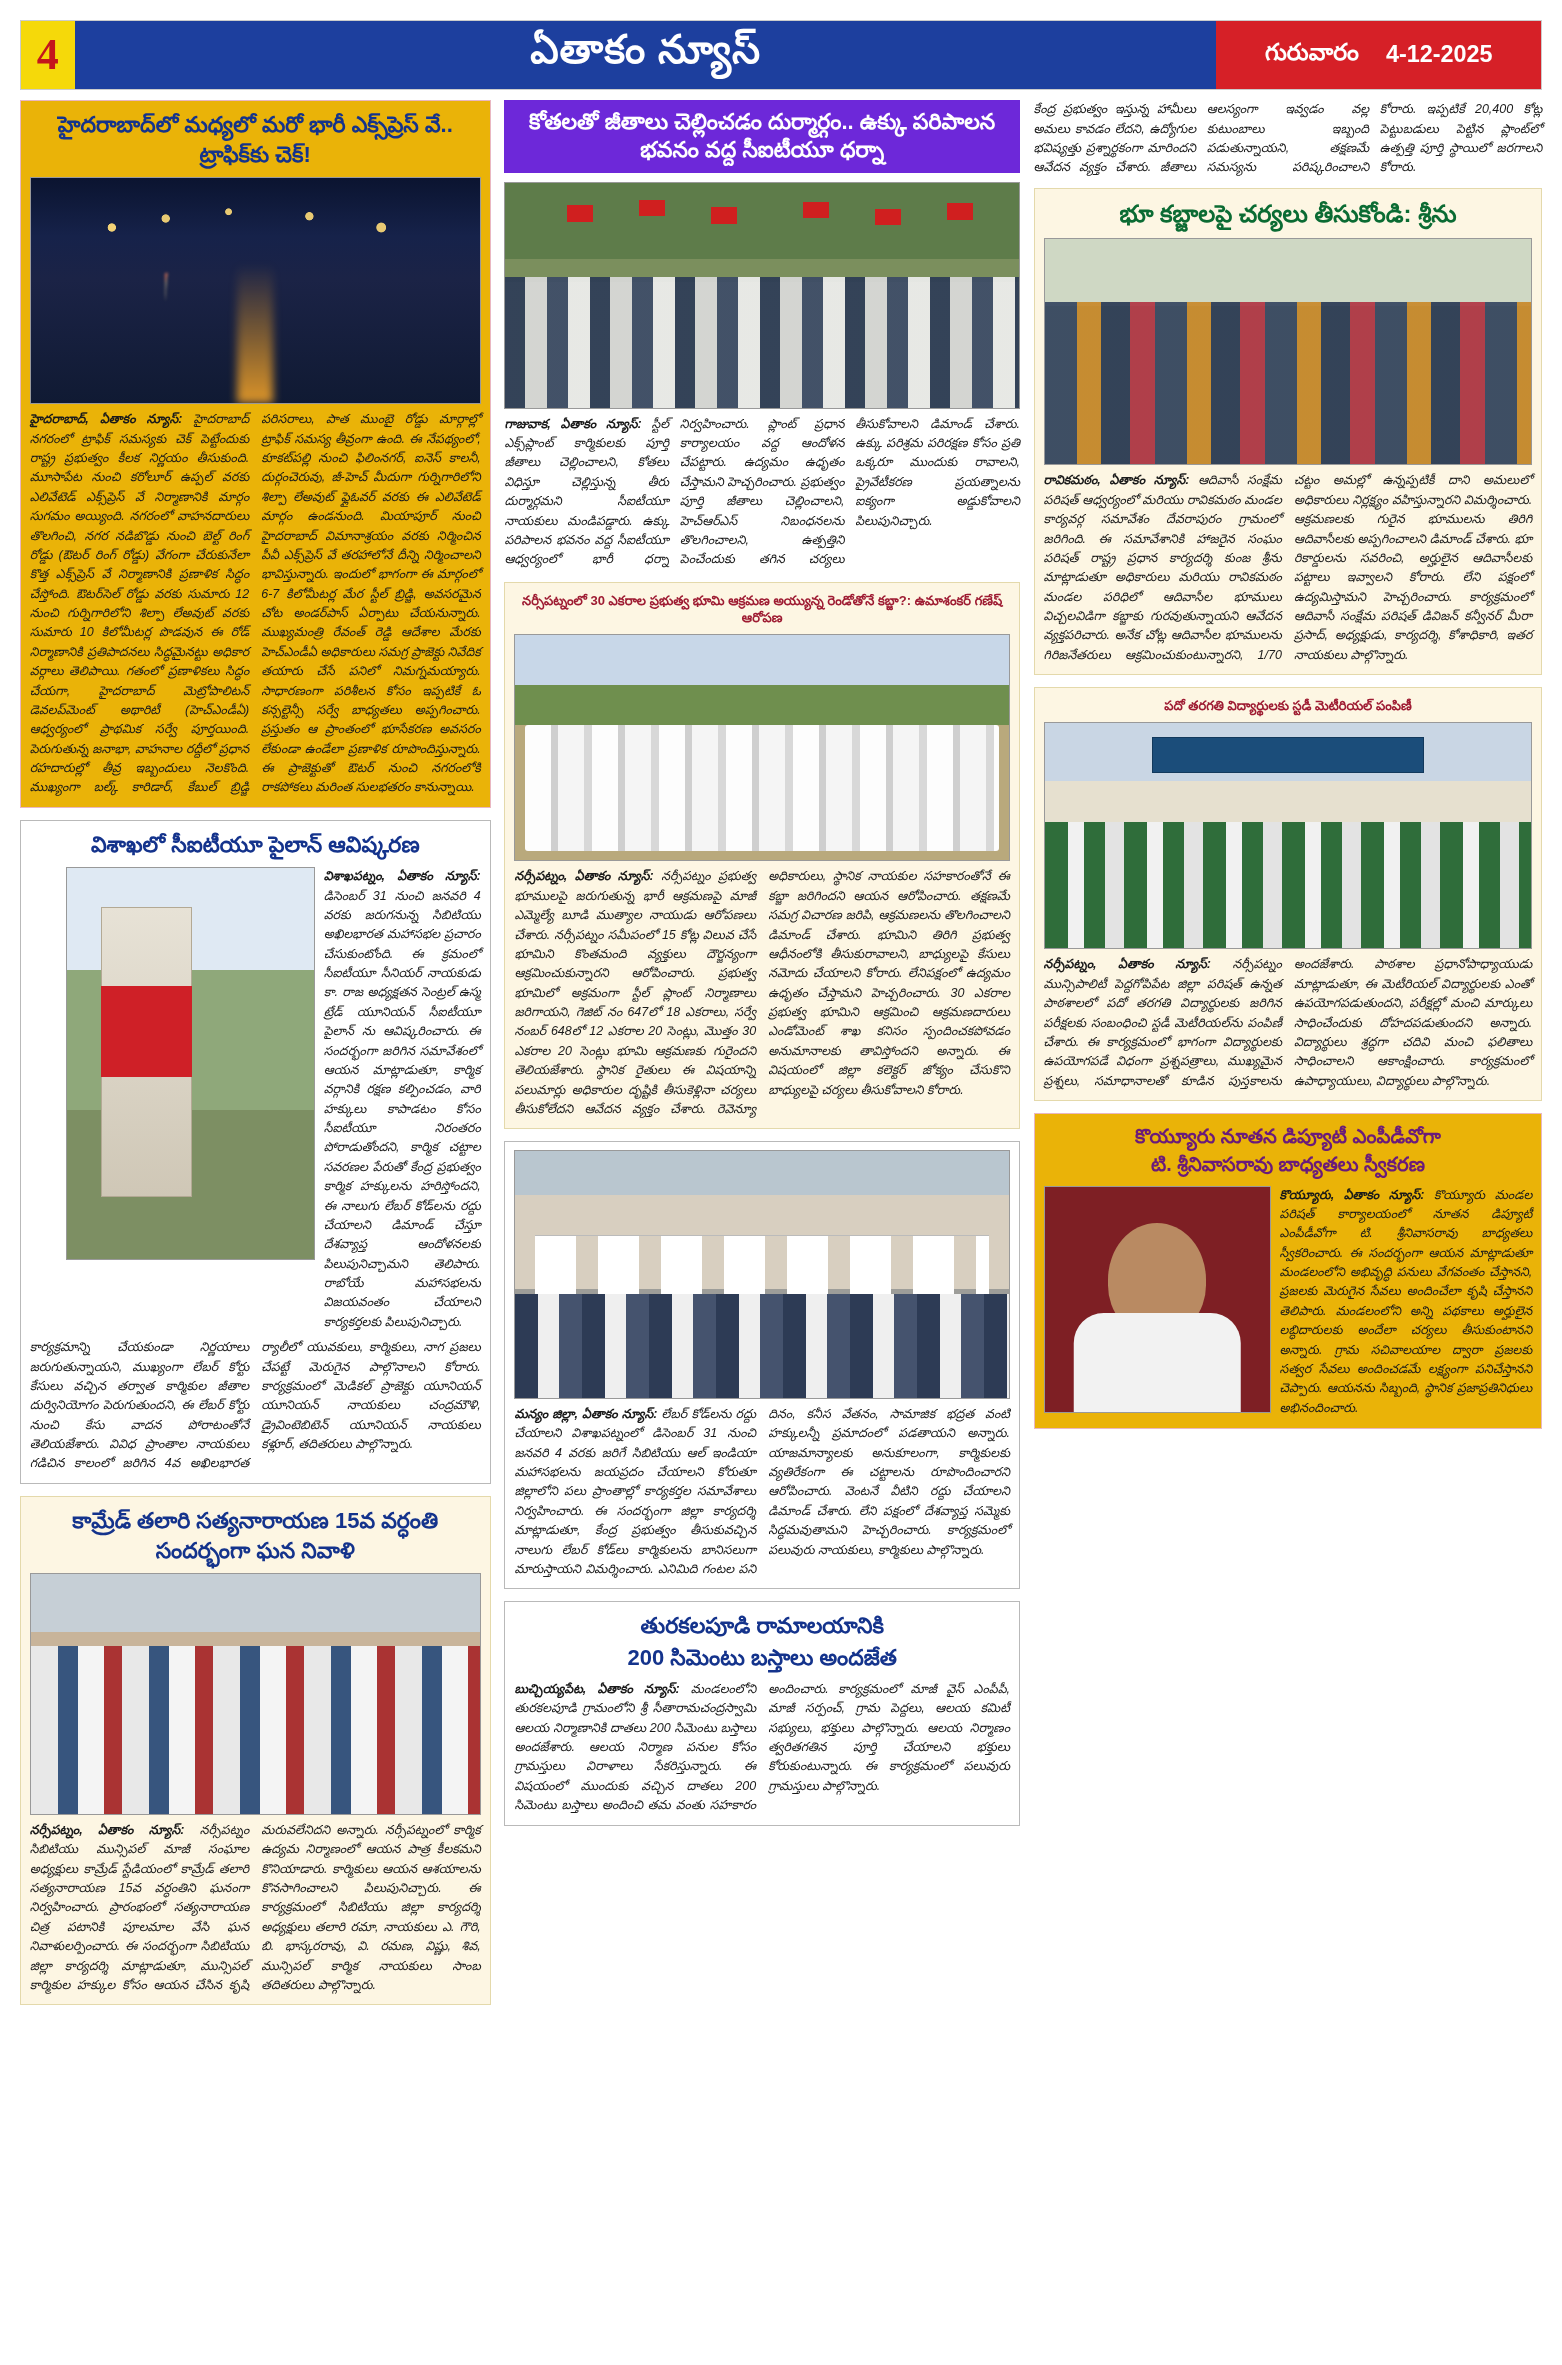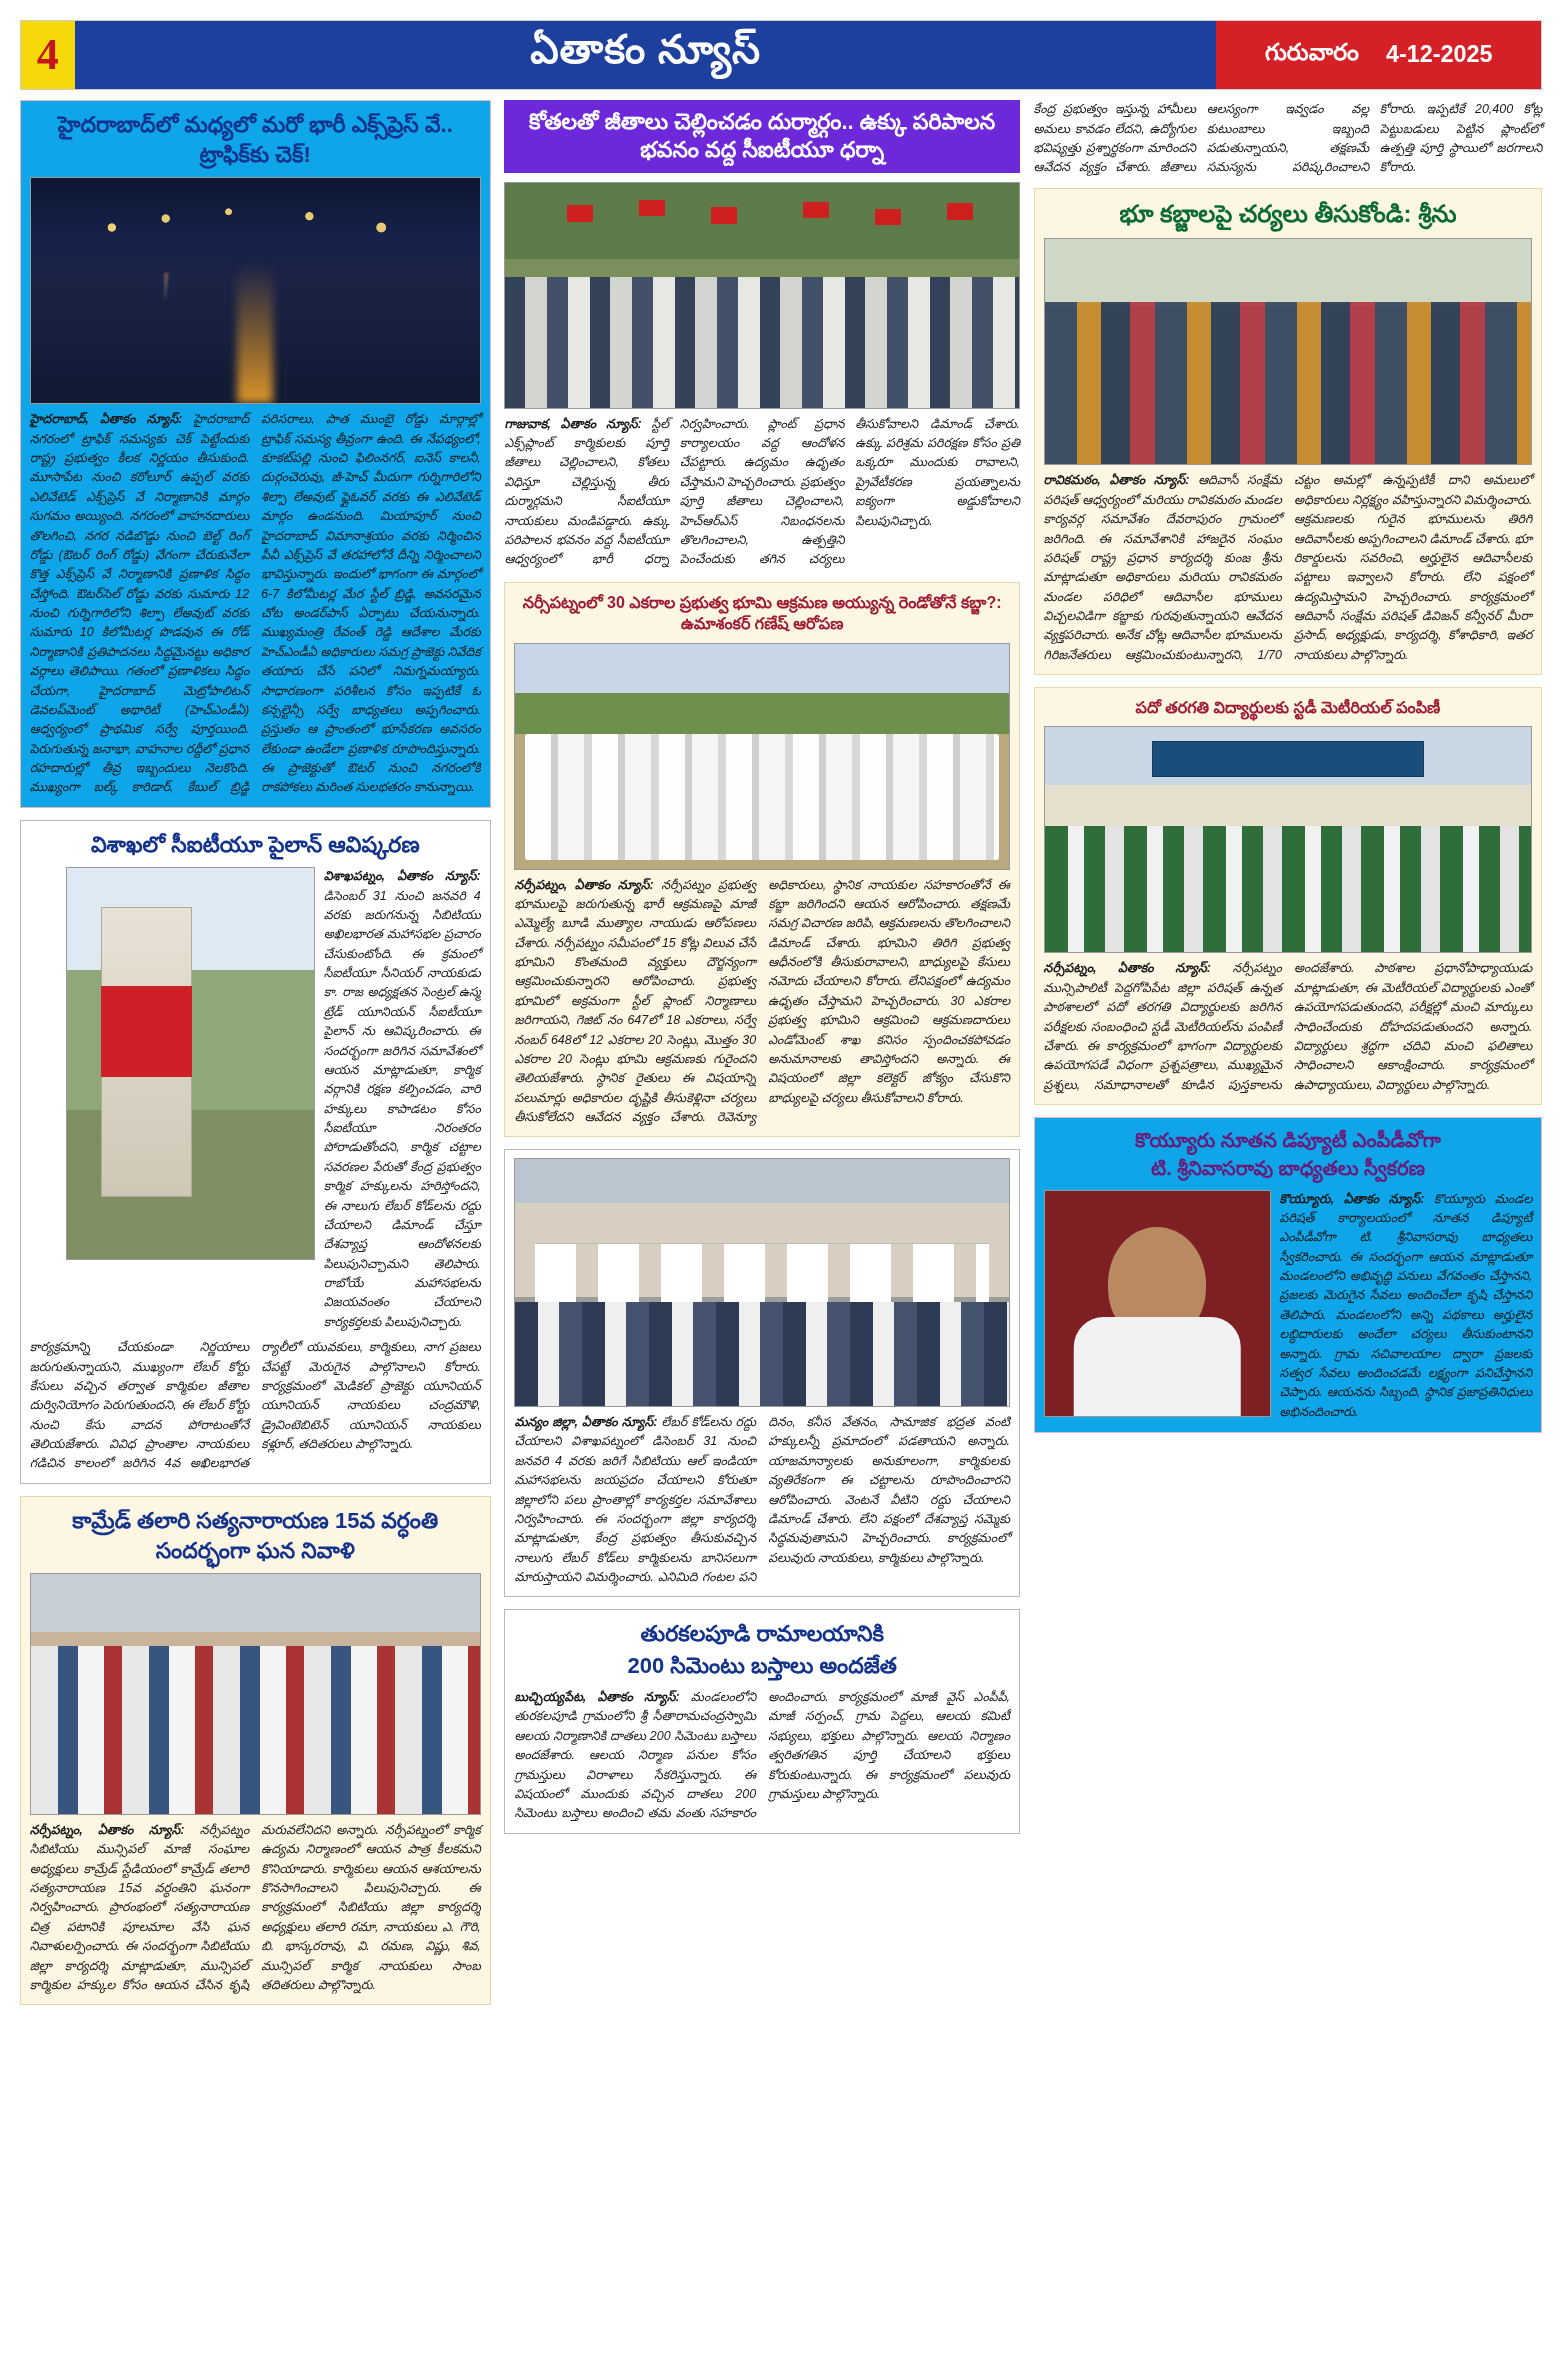--- a/index.html
+++ b/index.html
@@ -68,37 +68,37 @@
   .col-mid   { width: 521px; }
   .col-right { width: 514px; }
 
   
   .box {
     border: 0.8px solid #b9b9b9;
     padding: 7.6px 9px 9px 9px;
     margin-bottom: 12px;
     background: #fff;
   }
-  .box.pink   { background: #0ea5e9; border-color:#e9b7c2;}
+  .box.pink   { background: #eab308; border-color:#e9b7c2;}
   .box.cream  { background: #fdf6e3; border-color:#e4d9ab;}
   .box.white  { background: #ffffff; }
 
   .hl-blue {
     text-align: center;
     color: #14338c;
     font-weight: bold;
     font-size: 22px;
     line-height: 1.35;
     margin: 1.5px 0 7.6px 0;
   }
   .hl-maroon {
     text-align: center;
     color: #9e1b32;
     font-weight: bold;
-    font-size: 16px;
+    font-size: 13px;
     line-height: 1.35;
     margin: 1.5px 0 7.6px 0;
   }
   .hl-green {
     text-align: center;
     color: #0b6b33;
     font-weight: bold;
     font-size: 24px;
     line-height: 1.35;
     margin: 1.5px 0 7.6px 0;

